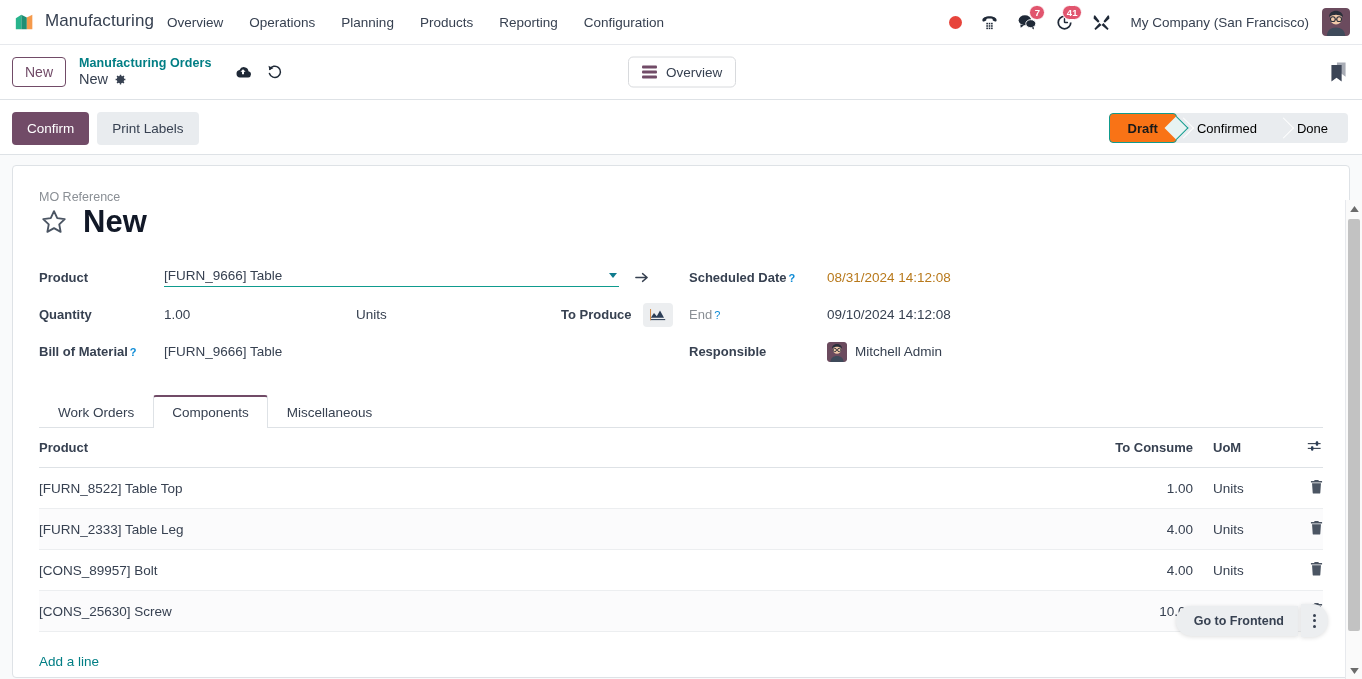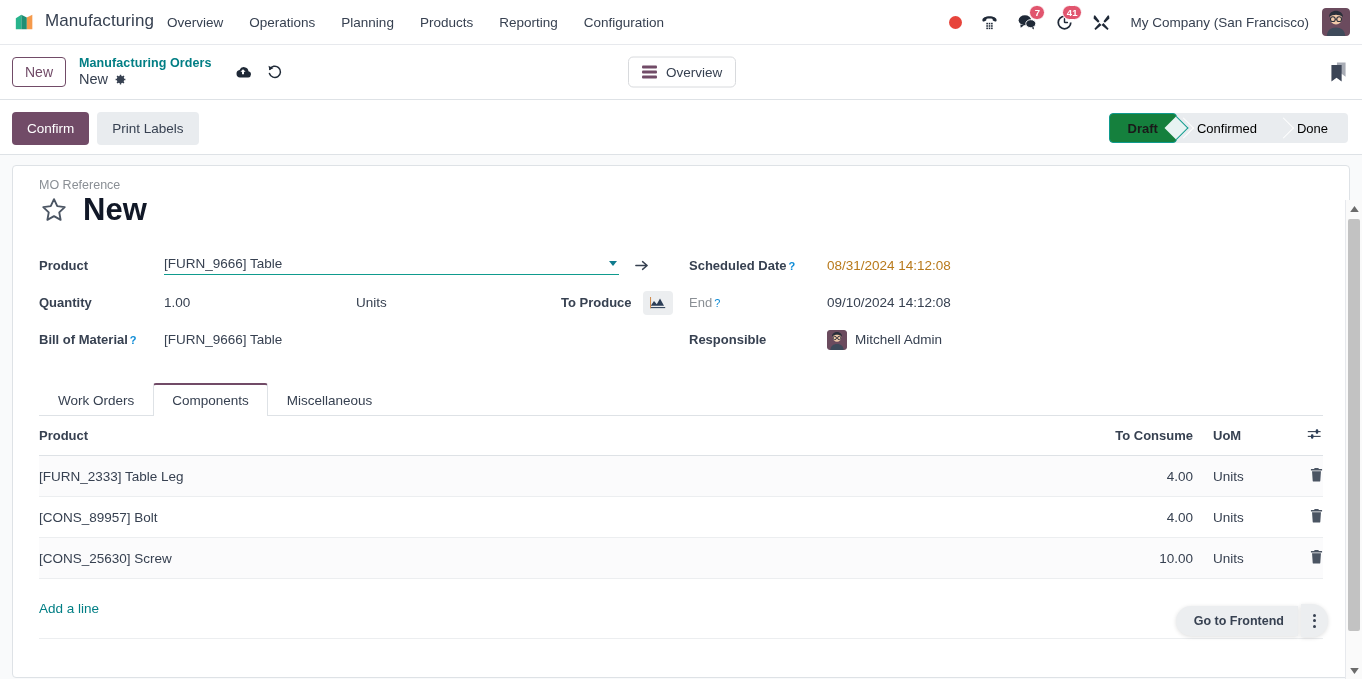--- a/index.html
+++ b/index.html
@@ -163,21 +163,21 @@
   }
   .status-step + .status-step::before {
     content: "";
     position: absolute; left: -1px; top: 50%;
     transform: translateY(-50%) rotate(45deg);
     width: 14px; height: 14px;
     border-top: 1.5px solid #fff;
     border-right: 1.5px solid #fff;
   }
   .status-step.active {
-    background: #15803d;
+    background: #f97316;
     color: #1a1a1a;
     font-weight: 700;
     border: 1.5px solid #0f9b8e;
     border-radius: 4px;
     padding: 0 18px;
     z-index: 2;
   }
   .status-step.active::after {
     content: "";
     position: absolute; right: -9px; top: 50%;
@@ -187,21 +187,21 @@
     border-top: 1.5px solid #0f9b8e;
     border-right: 1.5px solid #0f9b8e;
     z-index: 3;
   }
 
   .sheet {
     background: #fff;
     margin: 10px 12px 0 12px;
     border: 1px solid #dee2e6;
     border-radius: 4px;
-    padding: 12px 26px 0 26px;
+    padding: 24px 26px 0 26px;
     height: calc(100% - 66px);
     overflow: hidden;
     position: relative;
   }
 
   .field-label-sm { font-size: 12.5px; color: #8a8f95; margin-bottom: 2px; }
   .title-row { display: flex; align-items: center; gap: 14px; margin-bottom: 22px; }
   .star-icon { cursor: pointer; display: flex; }
   .record-title { font-size: 31px; font-weight: 700; color: #111827; line-height: 1; }
 
@@ -596,20 +596,32 @@
                   <line x1="1" y1="5" x2="17" y2="5" stroke="#374151" stroke-width="1.4"></line>
                   <line x1="1" y1="11" x2="17" y2="11" stroke="#374151" stroke-width="1.4"></line>
                   <rect x="11" y="2.2" width="3" height="5.6" rx="1" fill="#2c3e57"></rect>
                   <rect x="5" y="8.2" width="3" height="5.6" rx="1" fill="#2c3e57"></rect>
                 </svg>
               </span>
             </th>
           </tr>
         </thead>
         <tbody>
+          <tr>
+            <td>[FURN_8522] Table Top</td>
+            <td class="num">1.00</td>
+            <td class="uom">Units</td>
+            <td class="trash">
+              <span class="trash-icon">
+                <svg width="13" height="15" viewBox="0 0 14 16">
+                    <path fill="#4b5563" d="M5 1h4l.6 1H13v1.6H1V2h3.4zM2.2 4.4h9.6l-.7 10.2a1 1 0 0 1-1 .9H3.9a1 1 0 0 1-1-.9z"></path>
+                  </svg>
+              </span>
+            </td>
+          </tr>
           <tr class="row-alt">
             <td>[FURN_2333] Table Leg</td>
             <td class="num">4.00</td>
             <td class="uom">Units</td>
             <td class="trash">
               <span class="trash-icon">
                 <svg width="13" height="15" viewBox="0 0 14 16">
                     <path fill="#4b5563" d="M5 1h4l.6 1H13v1.6H1V2h3.4zM2.2 4.4h9.6l-.7 10.2a1 1 0 0 1-1 .9H3.9a1 1 0 0 1-1-.9z"></path>
                   </svg>
               </span>

